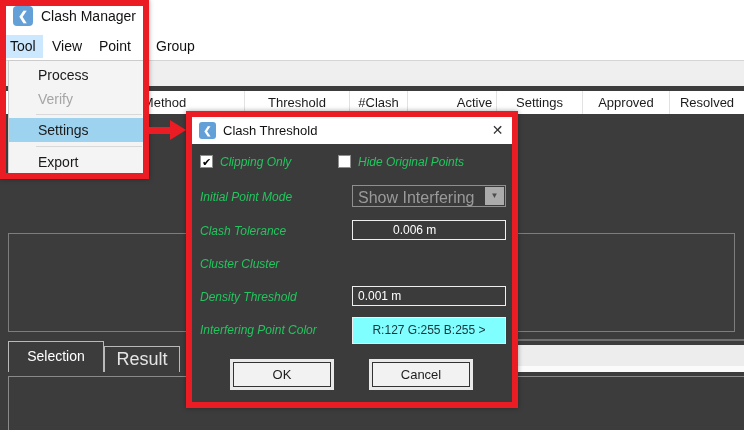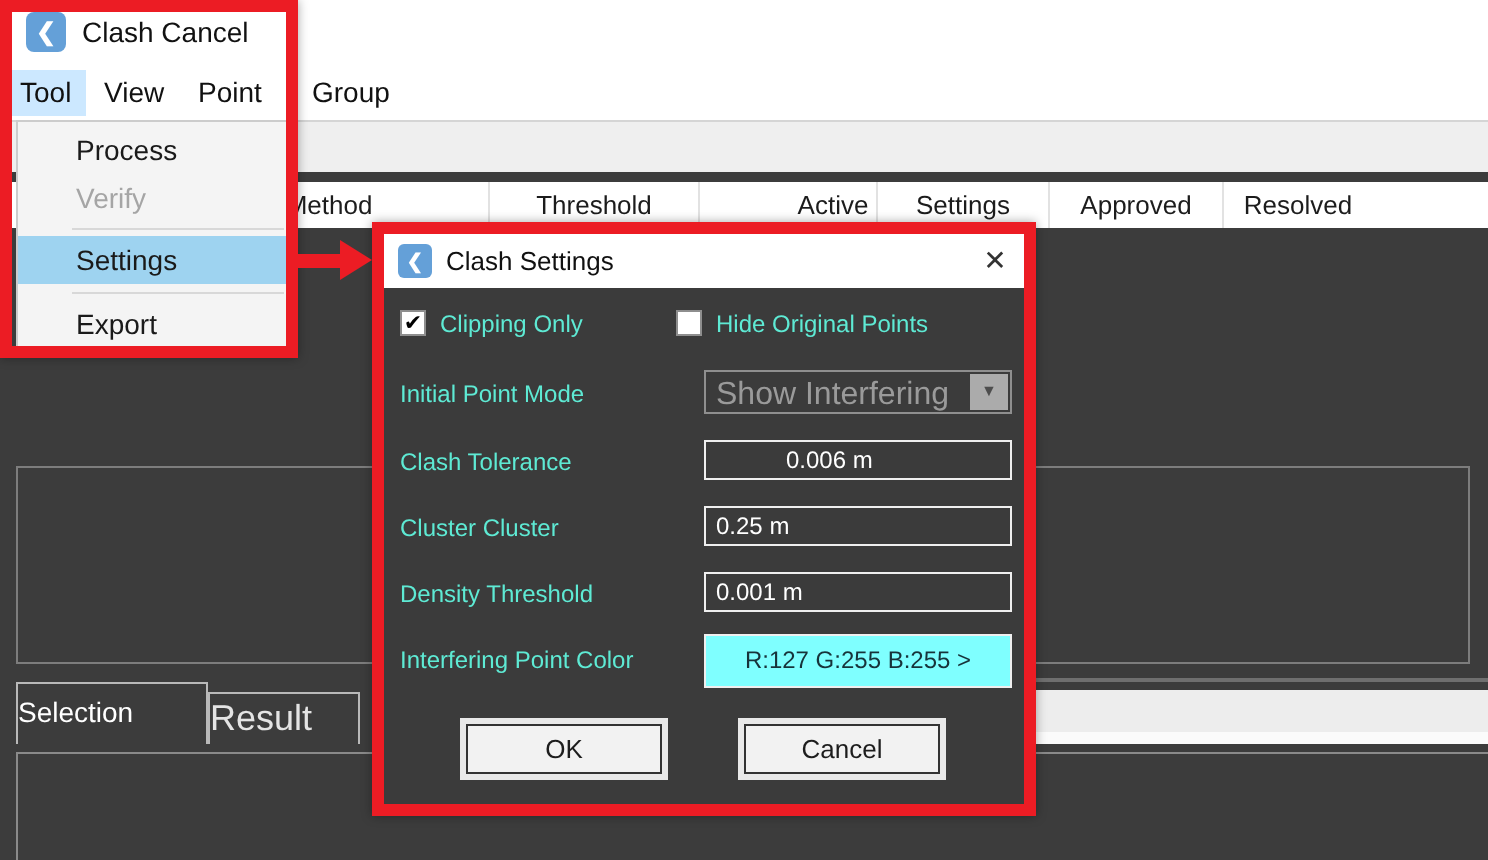--- a/index.html
+++ b/index.html
@@ -47,21 +47,21 @@
   .hc6{width:86px;} .hc7{width:87px;} .hc8{width:74px;border-right:none;}
 
   .content-dark{position:absolute;left:0;top:114px;width:744px;height:316px;background:#3c3c3c;}
   .table-box{position:absolute;left:8px;top:119px;width:727px;height:99px;border:1px solid #7d7d7d;}
 
   .splitter-line{position:absolute;left:500px;top:225px;width:244px;height:2px;background:#6f6f6f;}
   .light-band{position:absolute;left:500px;top:231px;width:244px;height:21px;background:#ededed;}
   .light-band2{position:absolute;left:500px;top:252px;width:244px;height:6px;background:#fbfbfb;}
 
   .tab{position:absolute;background:#3c3c3c;border:1px solid #b9b9b9;border-bottom:none;
-       text-align:left;overflow:hidden;}
+       text-align:center;overflow:hidden;}
   .tab-selection{left:8px;top:227px;width:96px;height:31px;font-size:14px;line-height:29px;color:#fff;}
   .tab-result{left:104px;top:232px;width:76px;height:26px;font-size:18px;line-height:24px;color:#e4e4e4;}
 
   .bottom-panel{position:absolute;left:8px;top:262px;width:740px;height:174px;border:1px solid #8a8a8a;}
 
   
   .red-box{position:absolute;border:6px solid #ec1c24;box-shadow:0 0 5px rgba(0,0,0,.35);}
   .red-box-menu{left:0;top:0;width:149px;height:179px;z-index:30;}
   .red-box-dialog{left:186px;top:111px;width:332px;height:297px;z-index:40;}
   .red-arrow-shaft{position:absolute;left:144px;top:127px;width:30px;height:7px;background:#ec1c24;z-index:60;}
@@ -82,21 +82,21 @@
 
   
   .dialog{position:absolute;left:192px;top:117px;width:320px;height:285px;background:#3b3b3b;z-index:50;}
   .dlg-titlebar{position:absolute;left:0;top:0;width:320px;height:27px;background:#fff;}
   .dlg-icon{position:absolute;left:7px;top:5px;width:17px;height:17px;border-radius:3px;
             background:#64a0d8;color:#fff;font-size:10px;font-weight:bold;
             display:flex;align-items:center;justify-content:center;}
   .dlg-title{position:absolute;left:31px;top:6px;font-size:13px;color:#111;}
   .dlg-close{position:absolute;left:296px;top:4px;width:19px;height:19px;font-size:14px;color:#333;
              text-align:center;line-height:19px;}
-  .dlg-label{position:absolute;left:8px;font-size:12px;color:#5eead4;white-space:nowrap;}
+  .dlg-label{position:absolute;left:8px;font-size:12px;color:#22c55e;white-space:nowrap;font-style:italic;}
   .cb{position:absolute;width:13px;height:13px;background:#fff;border:1px solid #8e8e8e;
       font-size:11px;line-height:12px;text-align:center;color:#000;}
   .cb1{left:8px;top:38px;} .cb2{left:146px;top:38px;}
   .cb-label1{left:28px;top:38px;} .cb-label2{left:166px;top:38px;}
   .combo{position:absolute;left:160px;top:68px;width:154px;height:22px;border:1px solid #8f8f8f;
          background:#3b3b3b;}
   .combo-text{position:absolute;left:5px;top:3px;font-size:16px;color:#9a9a9a;white-space:nowrap;}
   .combo-btn{position:absolute;right:1px;top:1px;width:19px;height:18px;background:#ababab;
              font-size:8px;color:#4d4d4d;text-align:center;line-height:18px;}
   .dlg-input{position:absolute;left:160px;width:154px;height:20px;border:1px solid #efefef;
@@ -113,21 +113,21 @@
 </style>
 </head>
 <body>
 
 <div class="screen">
 
   <div class="titlebar">
     <div class="app-icon">
         <span>❮</span>
       </div>
-    <div class="app-title">Clash Cancel</div>
+    <div class="app-title">Clash Manager</div>
   </div>
 
   <div class="menubar">
     <div class="menu-item menu-tool">Tool</div>
     <div class="menu-item menu-view">View</div>
     <div class="menu-item menu-edit">Point</div>
     <div class="menu-item menu-group">Group</div>
   </div>
 
   <div class="toolbar">
@@ -141,20 +141,21 @@
       <span class="pin"></span>
       <span class="gear"></span>
     </div>
   </div>
 
   <div class="dark-strip"></div>
 
   <div class="header-row">
     <div class="hcell hc1">Clash Method</div>
     <div class="hcell hc2">Threshold</div>
+    <div class="hcell hc3">#Clash</div>
     <div class="hcell hc4">New</div>
     <div class="hcell hc5">Active</div>
     <div class="hcell hc6">Settings</div>
     <div class="hcell hc7">Approved</div>
     <div class="hcell hc8">Resolved</div>
   </div>
 
   <div class="content-dark">
     <div class="table-box"></div>
     <div class="splitter-line"></div>
@@ -177,40 +178,39 @@
   <div class="red-box red-box-menu"></div>
   <div class="red-box red-box-dialog"></div>
   <div class="red-arrow-shaft"></div>
   <div class="red-arrow-head"></div>
 
   <div class="dialog">
     <div class="dlg-titlebar">
       <div class="dlg-icon">
           <span>❮</span>
         </div>
-      <div class="dlg-title">Clash Settings</div>
+      <div class="dlg-title">Clash Threshold</div>
       <div class="dlg-close">✕</div>
     </div>
 
     <div class="cb cb1"><span>✔</span></div>
     <div class="dlg-label cb-label1">Clipping Only</div>
     <div class="cb cb2"></div>
     <div class="dlg-label cb-label2">Hide Original Points</div>
 
     <div class="dlg-label lbl-ipm">Initial Point Mode</div>
     <div class="combo">
       <span class="combo-text">Show Interfering</span>
       <span class="combo-btn">▼</span>
     </div>
 
     <div class="dlg-label lbl-ct">Clash Tolerance</div>
     <div class="dlg-input inp-ct">0.006 m</div>
 
     <div class="dlg-label lbl-cd">Cluster Cluster</div>
-    <div class="dlg-input inp-cd">0.25 m</div>
 
     <div class="dlg-label lbl-dt">Density Threshold</div>
     <div class="dlg-input inp-dt">0.001 m</div>
 
     <div class="dlg-label lbl-ipc">Interfering Point Color</div>
     <div class="color-btn">R:127 G:255 B:255 &gt;</div>
 
     <div class="dlg-btn btn-ok">OK</div>
     <div class="dlg-btn btn-cancel">Cancel</div>
   </div>

